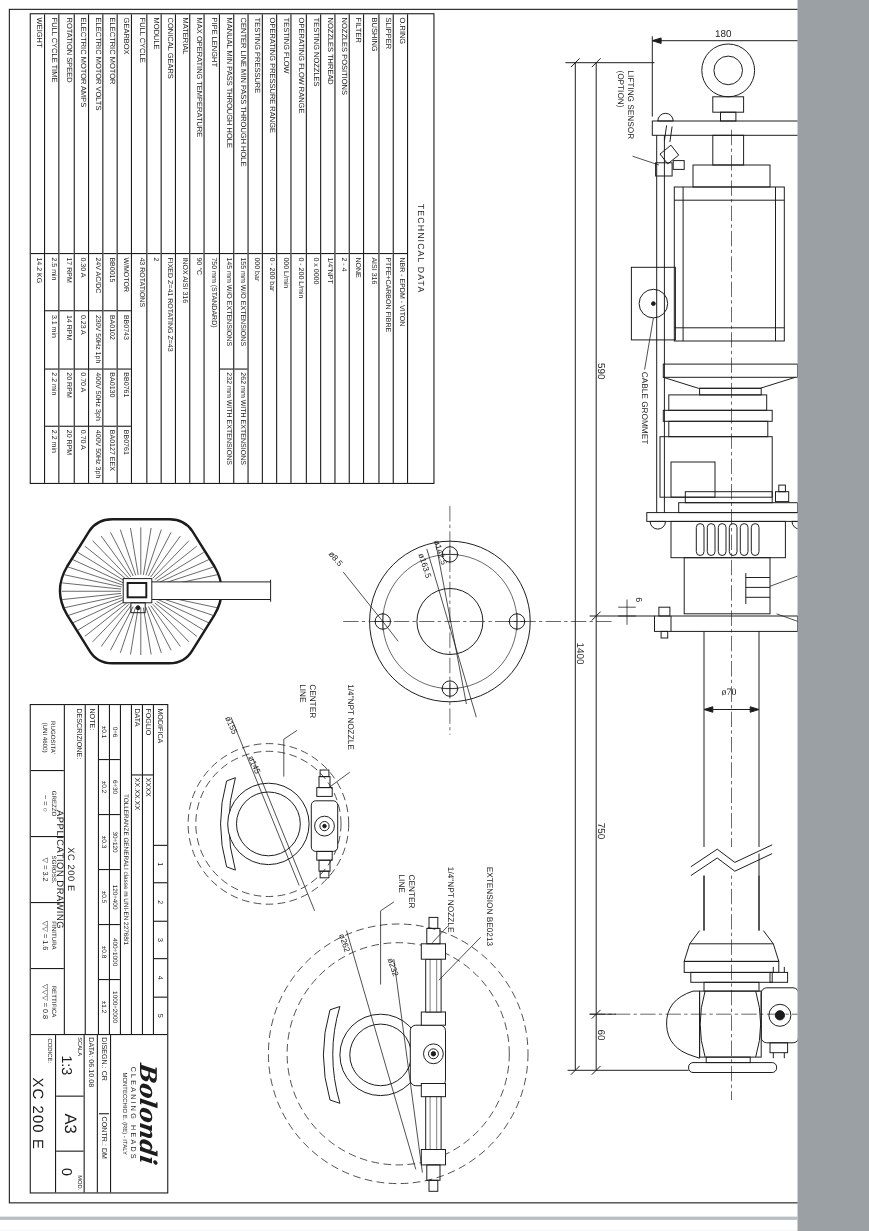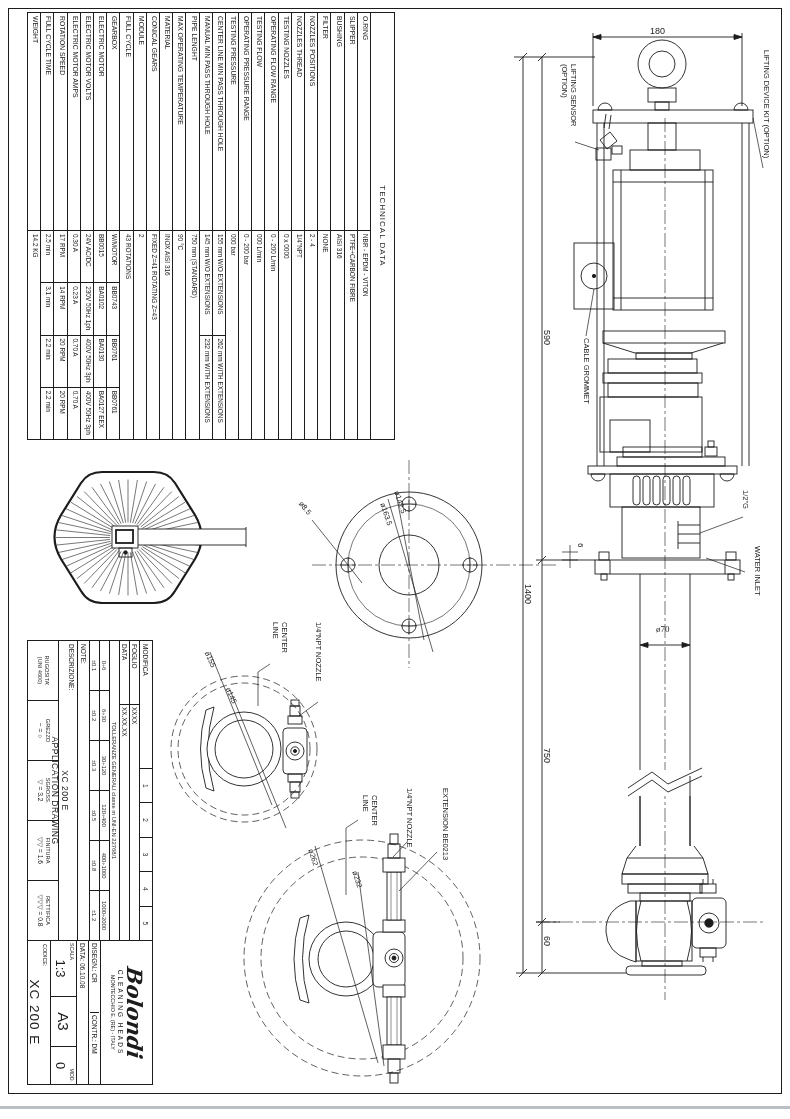--- a/index.html
+++ b/index.html
@@ -1,17 +1,17 @@
 <!DOCTYPE html>
 <html><head>
 <meta charset="utf-8">
 <style>
   html,body{margin:0;padding:0;background:#9aa0a3;}
   *{box-sizing:border-box;}
-  #page{position:relative;width:790px;height:1119px;background:#ffffff;overflow:hidden;
+  #page{position:relative;width:725px;height:1119px;background:#ffffff;overflow:hidden;
         font-family:"Liberation Sans",sans-serif;color:#1c1c1c;}
   #frame{position:absolute;left:8px;top:8px;width:774px;height:1086px;border:1.6px solid #1c1c1c;}
   #scanline{position:absolute;left:0;top:1106px;width:790px;height:3px;background:#b9bfc2;}
   svg{position:absolute;left:0;top:0;}
   .lbl{position:absolute;white-space:nowrap;line-height:1.15;transform-origin:0 0;color:#1c1c1c;}
   .r90{transform:rotate(90deg);}
   .wrap{white-space:normal;}
   
   #techtbl{position:absolute;left:27px;top:12px;width:428px;height:368px;
            transform:translate(368px,0) rotate(90deg);transform-origin:0 0;

